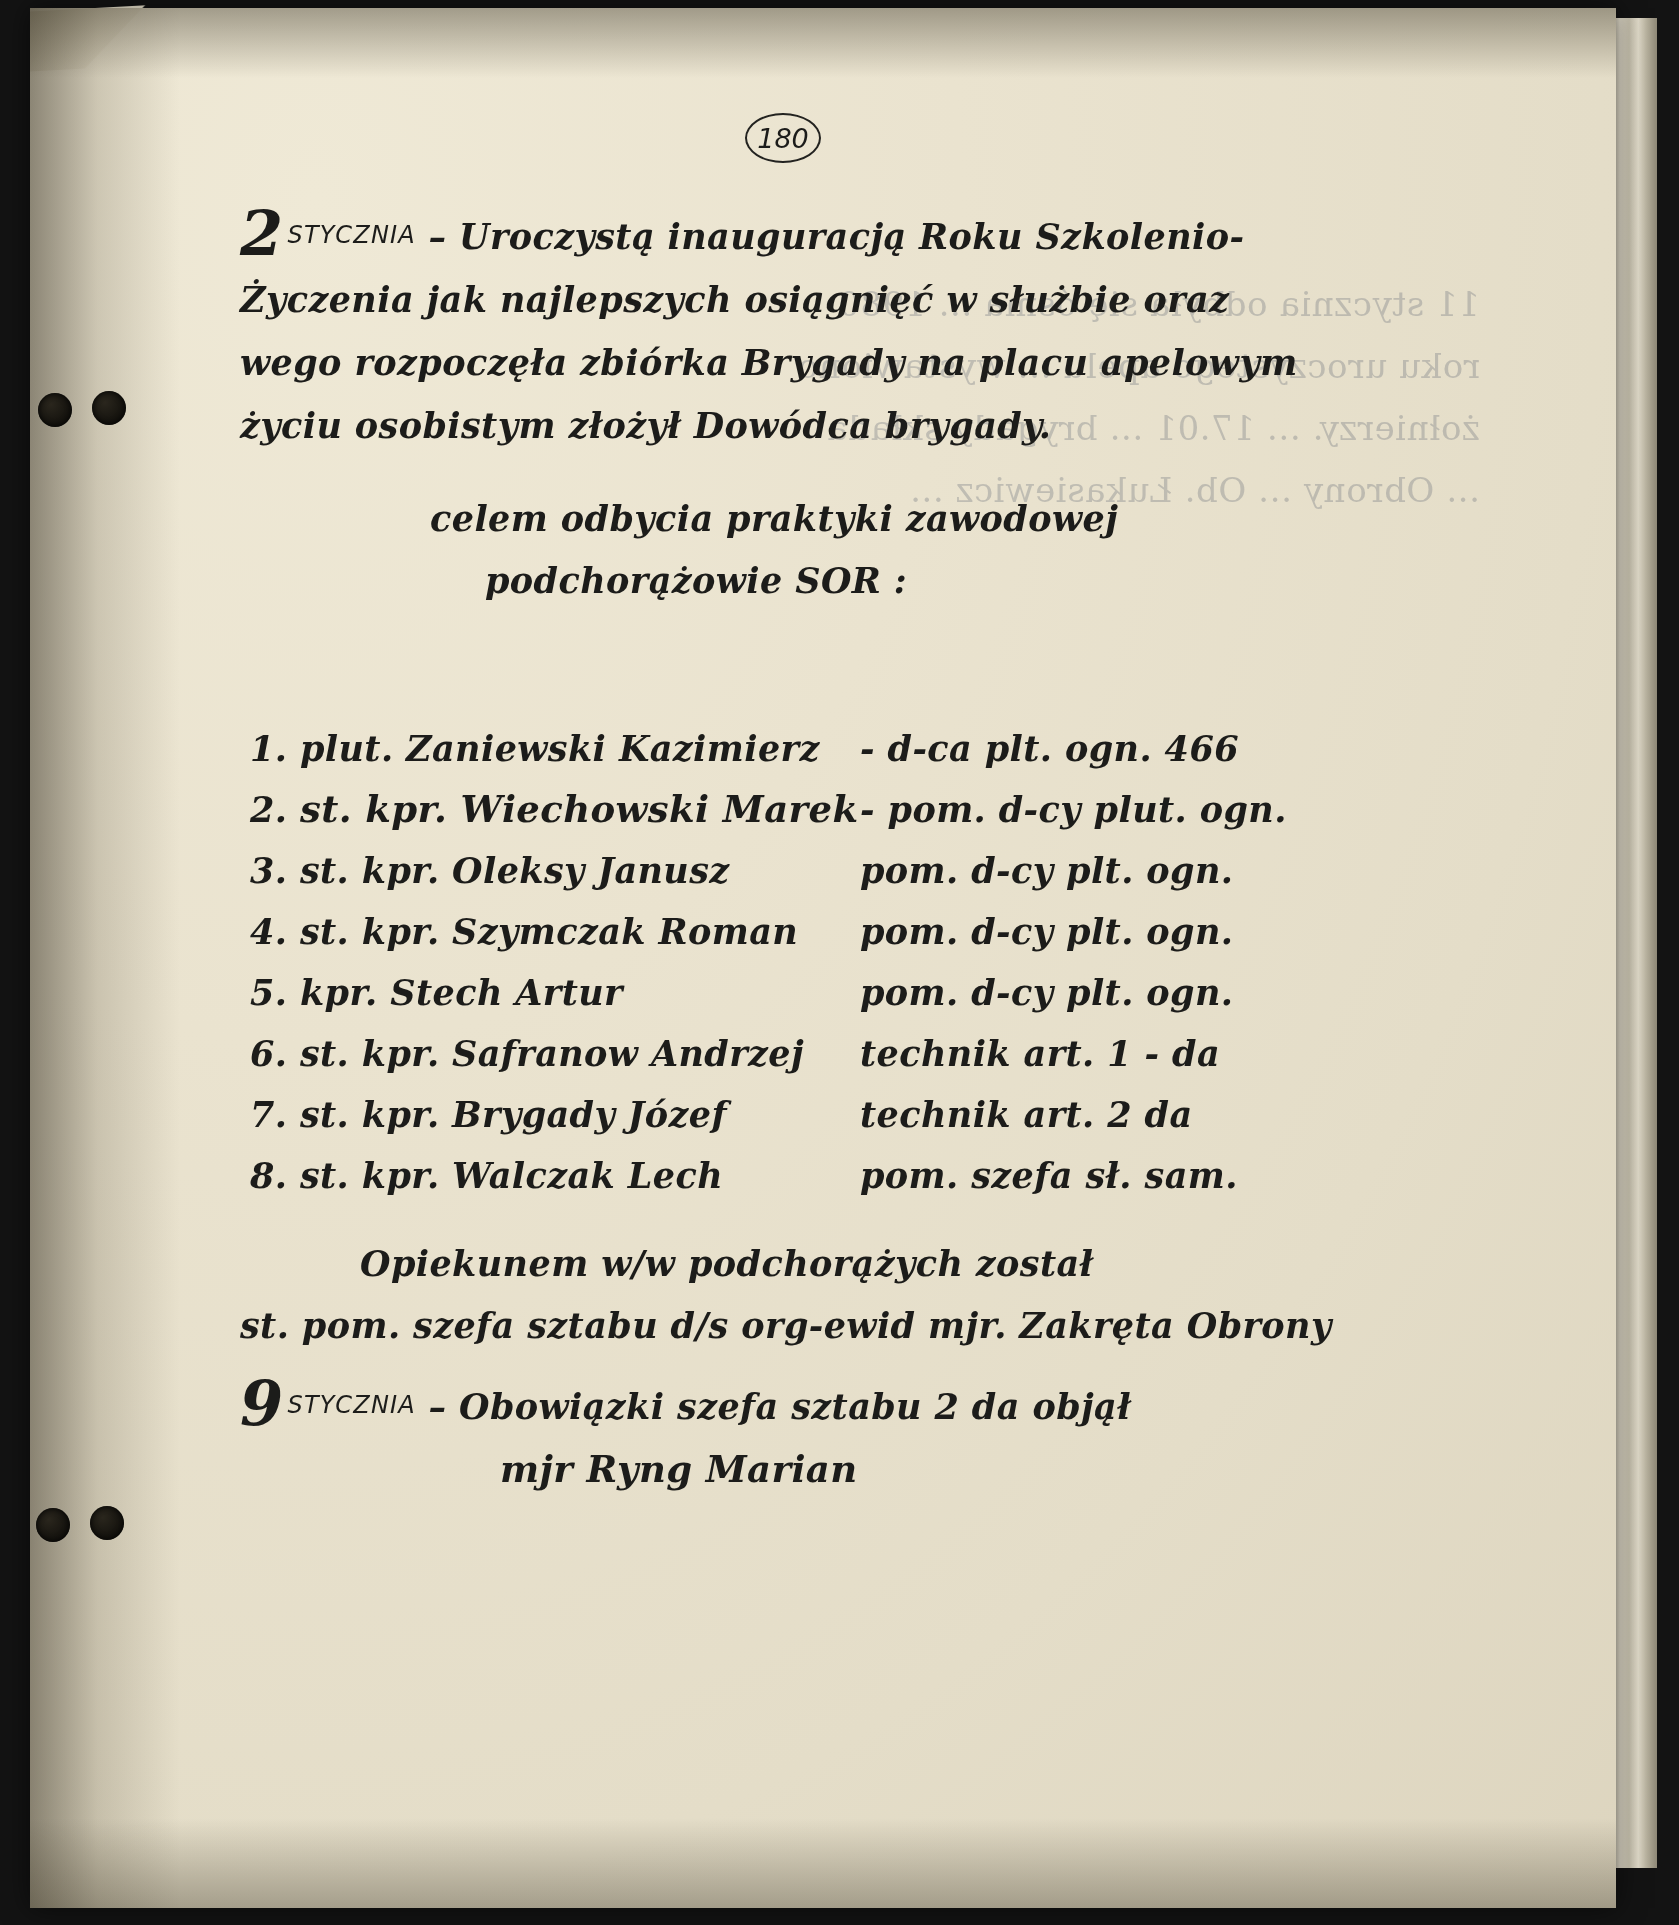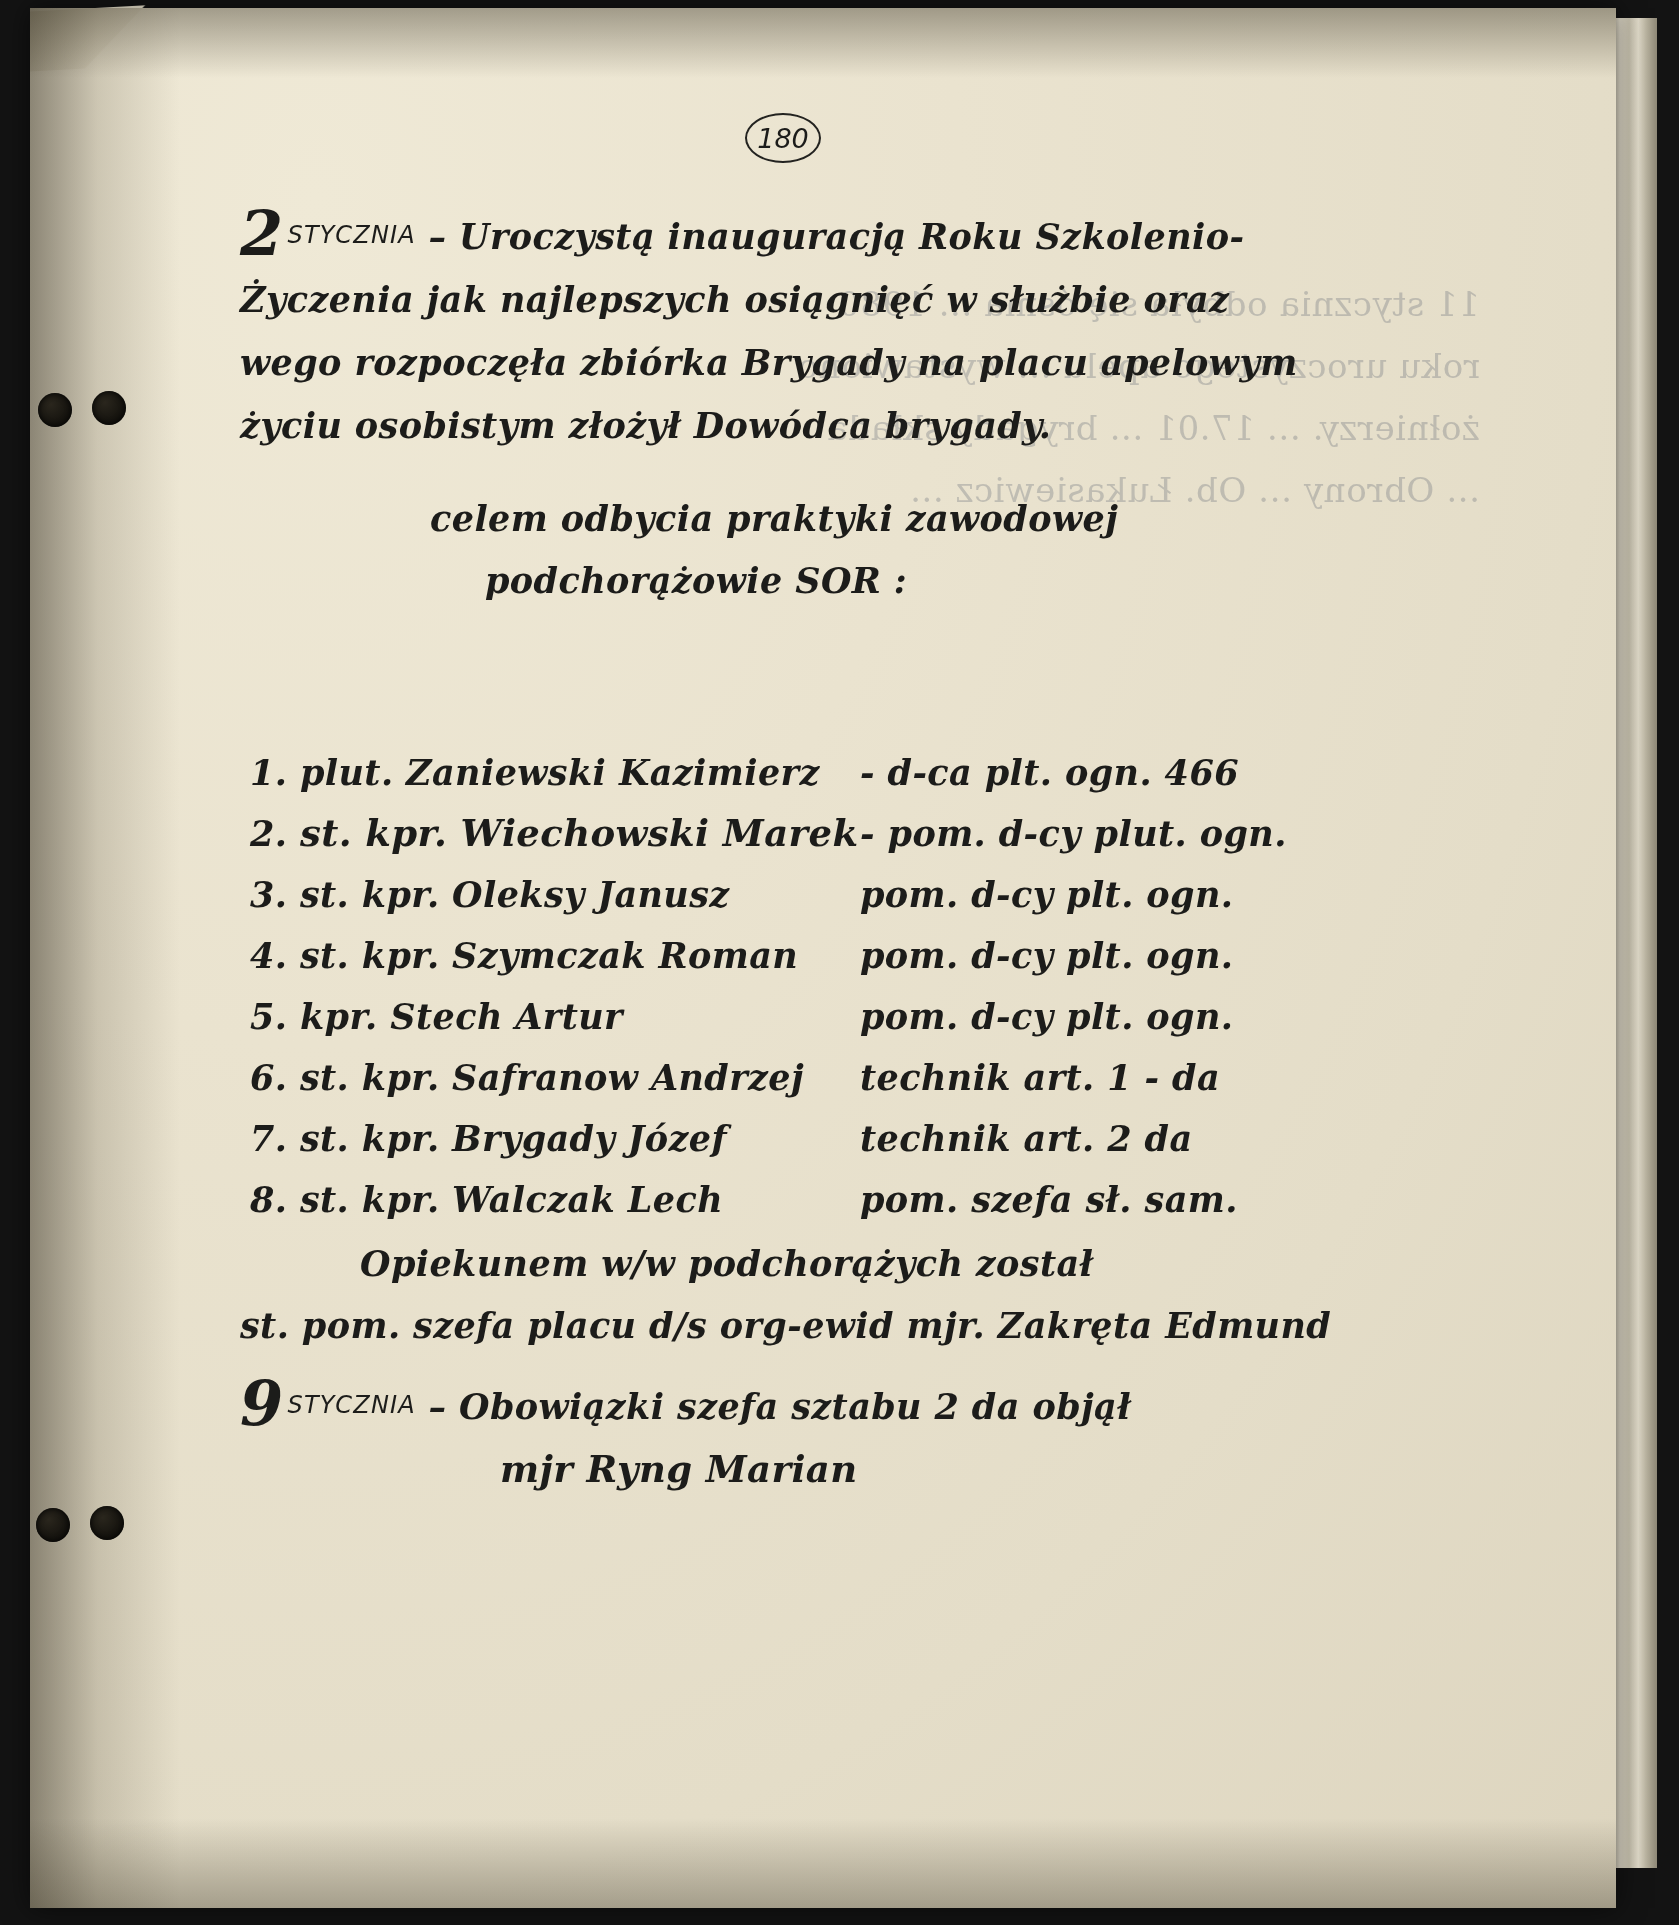--- a/index.html
+++ b/index.html
@@ -179,21 +179,21 @@
     font-size: 35px;
     line-height: 62px;
   }
   .entry2 .head { white-space: nowrap; }
   .entry2 .sub1 { margin-left: 190px; white-space: nowrap; }
   .entry2 .sub2 { margin-left: 245px; white-space: nowrap; }
 
   .roster {
     position: absolute;
     left: 70px;
-    top: 644px;
+    top: 620px;
     width: 1330px;
     font-size: 35px;
     line-height: 61px;
   }
   .roster .row { display: flex; white-space: nowrap; }
   .roster .who  { width: 610px; }
   .roster .what { flex: 1; }
 
   .closing {
     position: absolute;
@@ -293,21 +293,21 @@
         </div>
         <div class="row">
           <span class="who"><span>8.</span>
             <span>st. kpr. Walczak Lech</span></span>
           <span class="what">pom. szefa sł. sam.</span>
         </div>
       </div>
 
       <div class="closing hand">
         <div class="ind">Opiekunem  w/w podchorążych został</div>
-        <div>st. pom. szefa placu d/s org-ewid mjr. Zakręta Edmund</div>
+        <div>st. pom. szefa sztabu d/s org-ewid mjr. Zakręta Obrony</div>
       </div>
 
       <div class="entry entry3 hand">
         <div class="head">
           <span class="bigday">9</span><span class="month">STYCZNIA</span>
           <span>– Obowiązki szefa sztabu 2 da objął</span>
         </div>
         <div class="sub name-em">mjr Ryng Marian</div>
       </div>
 

